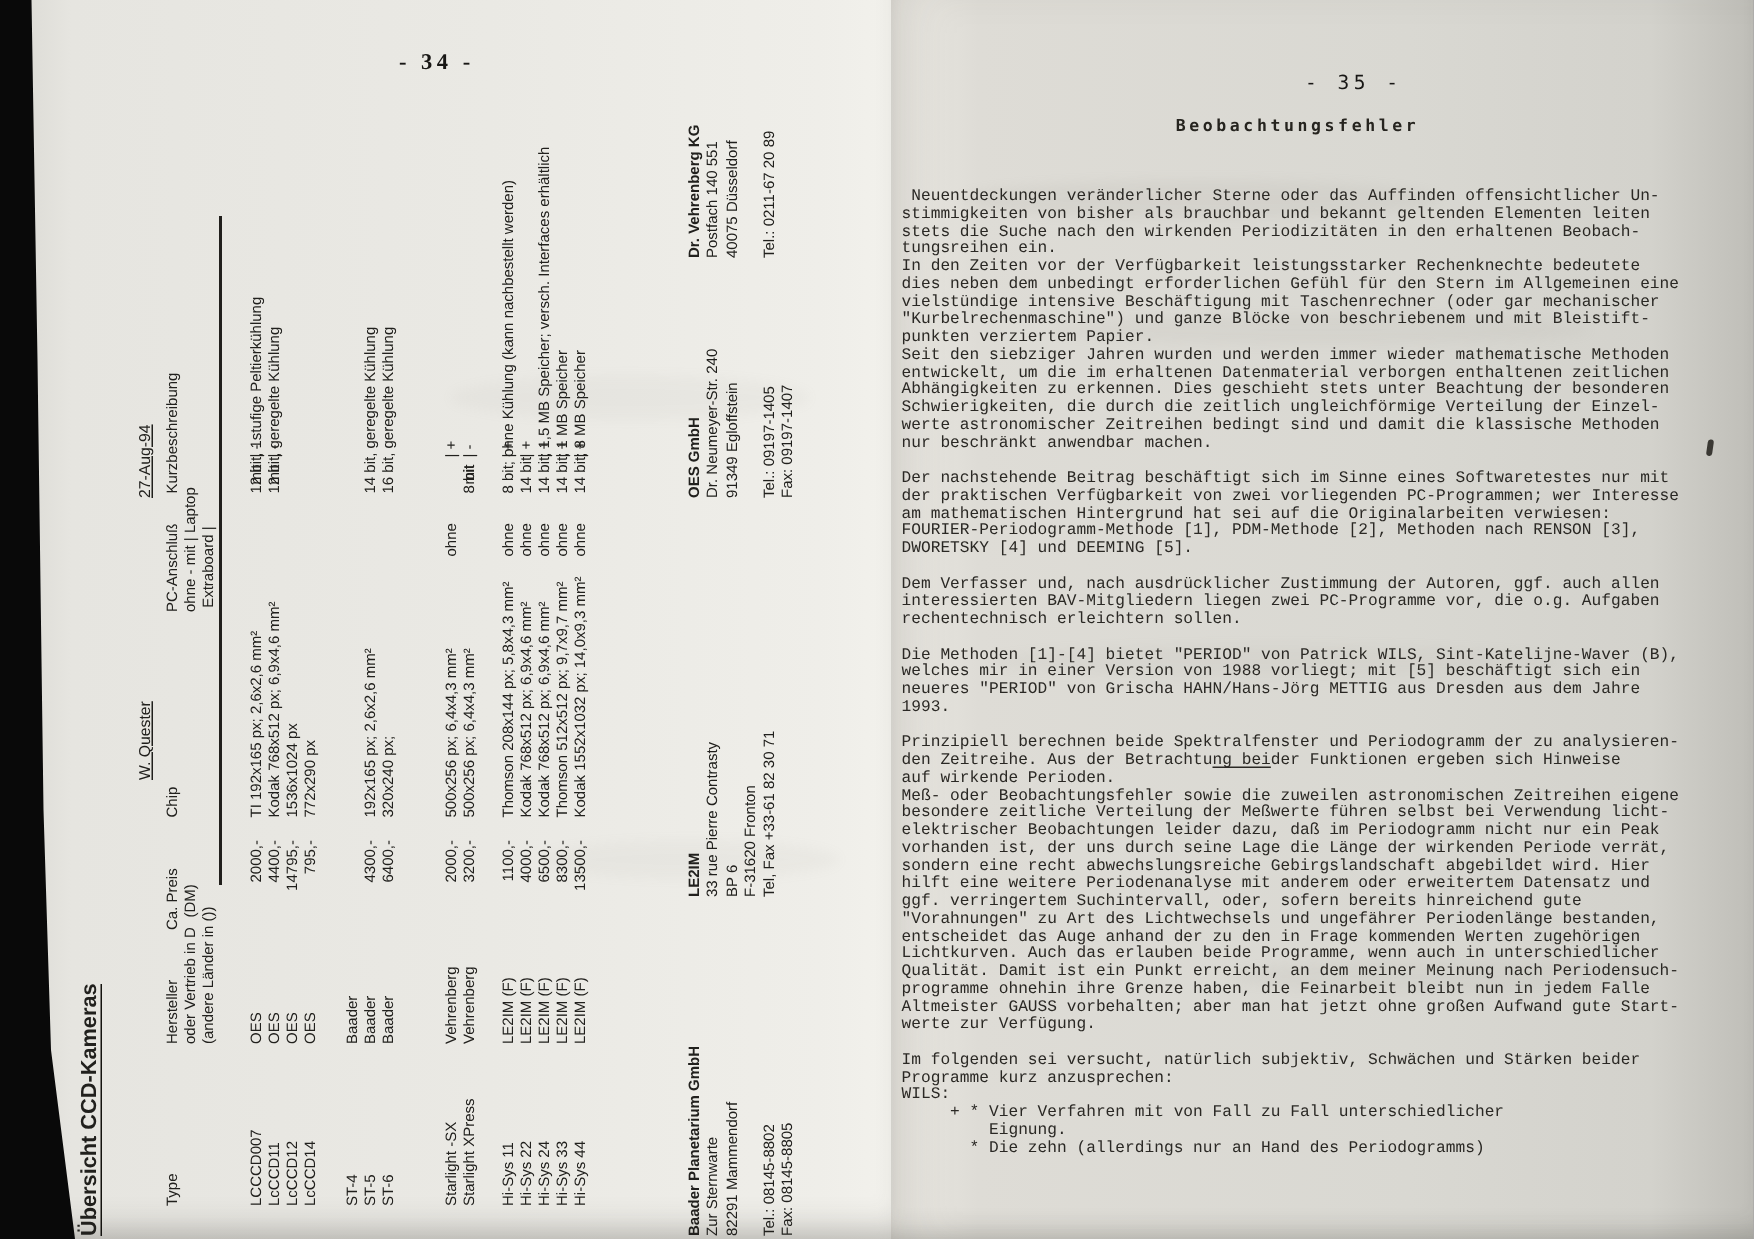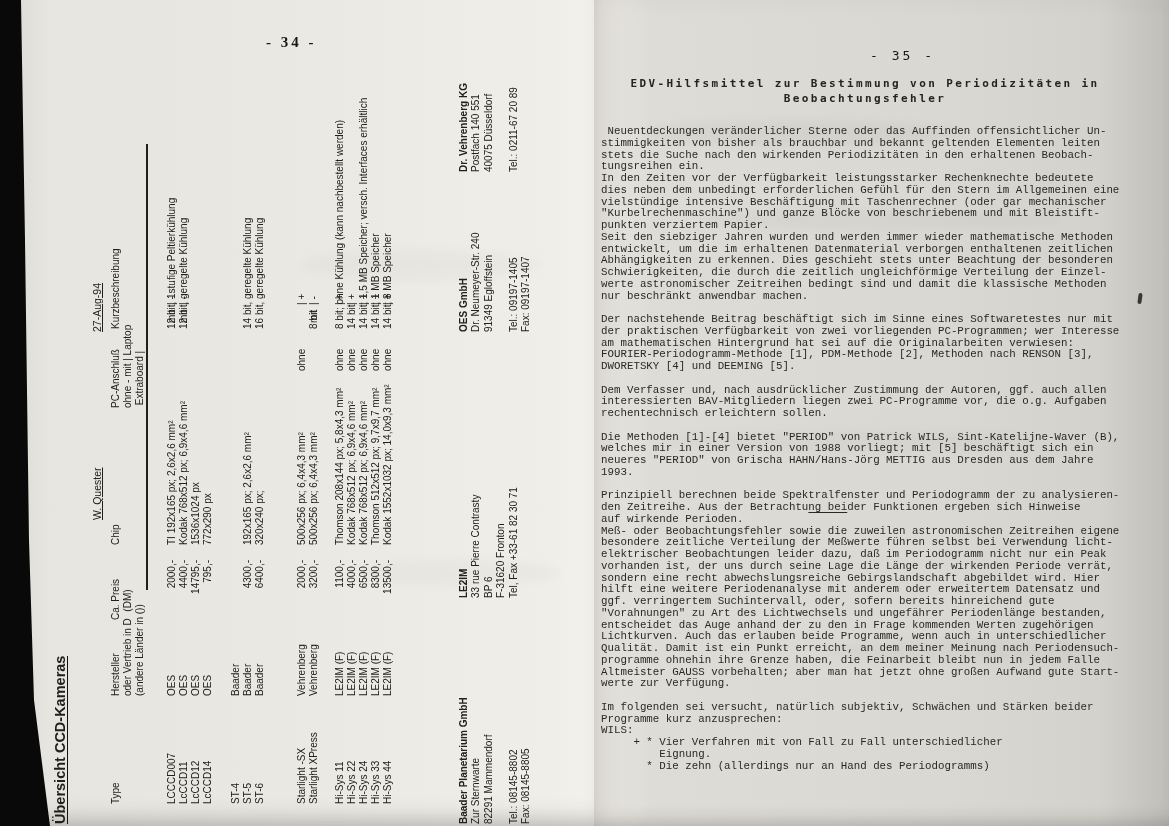--- a/index.html
+++ b/index.html
@@ -199,15 +199,15 @@
         </div>
       </div>
     <div id="addr-host">
         <div class="addr" style="left: 2px;"><div>Baader Planetarium GmbH</div><div>Zur Sternwarte</div><div>82291 Mammendorf</div><div>&nbsp;</div><div>Tel.: 08145-8802</div><div>Fax: 08145-8805</div></div>
         <div class="addr" style="left: 228px;"><div>LE2IM</div><div>33 rue Pierre Contrasty</div><div>BP 6</div><div>F-31620 Fronton</div><div>Tel, Fax +33-61 82 30 71</div></div>
         <div class="addr" style="left: 494px;"><div>OES GmbH</div><div>Dr. Neumeyer-Str. 240</div><div>91349 Egloffstein</div><div>&nbsp;</div><div>Tel.: 09197-1405</div><div>Fax: 09197-1407</div></div>
         <div class="addr" style="left: 654px;"><div>Dr. Vehrenberg KG</div><div>Postfach 140 551</div><div>40075 Düsseldorf</div><div>&nbsp;</div><div>Tel.: 0211-67 20 89</div></div>
       </div>
   </div>
 
-  <div id="rp-title"><div>EDV-Hilfsmittel zur Bestimmung von Periodizitäten in</div><div>Beobachtungsfehler</div></div>
+  <div id="rp-title"><div>Beobachtungsfehler</div></div>
   <div id="right-page-body"><div class="tline"> Neuentdeckungen veränderlicher Sterne oder das Auffinden offensichtlicher Un-</div><div class="tline">stimmigkeiten von bisher als brauchbar und bekannt geltenden Elementen leiten</div><div class="tline">stets die Suche nach den wirkenden Periodizitäten in den erhaltenen Beobach-</div><div class="tline">tungsreihen ein.</div><div class="tline">In den Zeiten vor der Verfügbarkeit leistungsstarker Rechenknechte bedeutete</div><div class="tline">dies neben dem unbedingt erforderlichen Gefühl für den Stern im Allgemeinen eine</div><div class="tline">vielstündige intensive Beschäftigung mit Taschenrechner (oder gar mechanischer</div><div class="tline">"Kurbelrechenmaschine") und ganze Blöcke von beschriebenem und mit Bleistift-</div><div class="tline">punkten verziertem Papier.</div><div class="tline">Seit den siebziger Jahren wurden und werden immer wieder mathematische Methoden</div><div class="tline">entwickelt, um die im erhaltenen Datenmaterial verborgen enthaltenen zeitlichen</div><div class="tline">Abhängigkeiten zu erkennen. Dies geschieht stets unter Beachtung der besonderen</div><div class="tline">Schwierigkeiten, die durch die zeitlich ungleichförmige Verteilung der Einzel-</div><div class="tline">werte astronomischer Zeitreihen bedingt sind und damit die klassische Methoden</div><div class="tline">nur beschränkt anwendbar machen.</div><div class="tline">&nbsp;</div><div class="tline">Der nachstehende Beitrag beschäftigt sich im Sinne eines Softwaretestes nur mit</div><div class="tline">der praktischen Verfügbarkeit von zwei vorliegenden PC-Programmen; wer Interesse</div><div class="tline">am mathematischen Hintergrund hat sei auf die Originalarbeiten verwiesen:</div><div class="tline">FOURIER-Periodogramm-Methode [1], PDM-Methode [2], Methoden nach RENSON [3],</div><div class="tline">DWORETSKY [4] und DEEMING [5].</div><div class="tline">&nbsp;</div><div class="tline">Dem Verfasser und, nach ausdrücklicher Zustimmung der Autoren, ggf. auch allen</div><div class="tline">interessierten BAV-Mitgliedern liegen zwei PC-Programme vor, die o.g. Aufgaben</div><div class="tline">rechentechnisch erleichtern sollen.</div><div class="tline">&nbsp;</div><div class="tline">Die Methoden [1]-[4] bietet "PERIOD" von Patrick WILS, Sint-Katelijne-Waver (B),</div><div class="tline">welches mir in einer Version von 1988 vorliegt; mit [5] beschäftigt sich ein</div><div class="tline">neueres "PERIOD" von Grischa HAHN/Hans-Jörg METTIG aus Dresden aus dem Jahre</div><div class="tline">1993.</div><div class="tline">&nbsp;</div><div class="tline">Prinzipiell berechnen beide Spektralfenster und Periodogramm der zu analysieren-</div><div class="tline">den Zeitreihe. Aus der Betrachtu<u>ng bei</u>der Funktionen ergeben sich Hinweise</div><div class="tline">auf wirkende Perioden.</div><div class="tline">Meß- oder Beobachtungsfehler sowie die zuweilen astronomischen Zeitreihen eigene</div><div class="tline">besondere zeitliche Verteilung der Meßwerte führen selbst bei Verwendung licht-</div><div class="tline">elektrischer Beobachtungen leider dazu, daß im Periodogramm nicht nur ein Peak</div><div class="tline">vorhanden ist, der uns durch seine Lage die Länge der wirkenden Periode verrät,</div><div class="tline">sondern eine recht abwechslungsreiche Gebirgslandschaft abgebildet wird. Hier</div><div class="tline">hilft eine weitere Periodenanalyse mit anderem oder erweitertem Datensatz und</div><div class="tline">ggf. verringertem Suchintervall, oder, sofern bereits hinreichend gute</div><div class="tline">"Vorahnungen" zu Art des Lichtwechsels und ungefährer Periodenlänge bestanden,</div><div class="tline">entscheidet das Auge anhand der zu den in Frage kommenden Werten zugehörigen</div><div class="tline">Lichtkurven. Auch das erlauben beide Programme, wenn auch in unterschiedlicher</div><div class="tline">Qualität. Damit ist ein Punkt erreicht, an dem meiner Meinung nach Periodensuch-</div><div class="tline">programme ohnehin ihre Grenze haben, die Feinarbeit bleibt nun in jedem Falle</div><div class="tline">Altmeister GAUSS vorbehalten; aber man hat jetzt ohne großen Aufwand gute Start-</div><div class="tline">werte zur Verfügung.</div><div class="tline">&nbsp;</div><div class="tline">Im folgenden sei versucht, natürlich subjektiv, Schwächen und Stärken beider</div><div class="tline">Programme kurz anzusprechen:</div><div class="tline">WILS:</div><div class="tline">     + * Vier Verfahren mit von Fall zu Fall unterschiedlicher</div><div class="tline">         Eignung.</div><div class="tline">       * Die zehn (allerdings nur an Hand des Periodogramms)</div></div>
 </div>
 
 </body></html>

